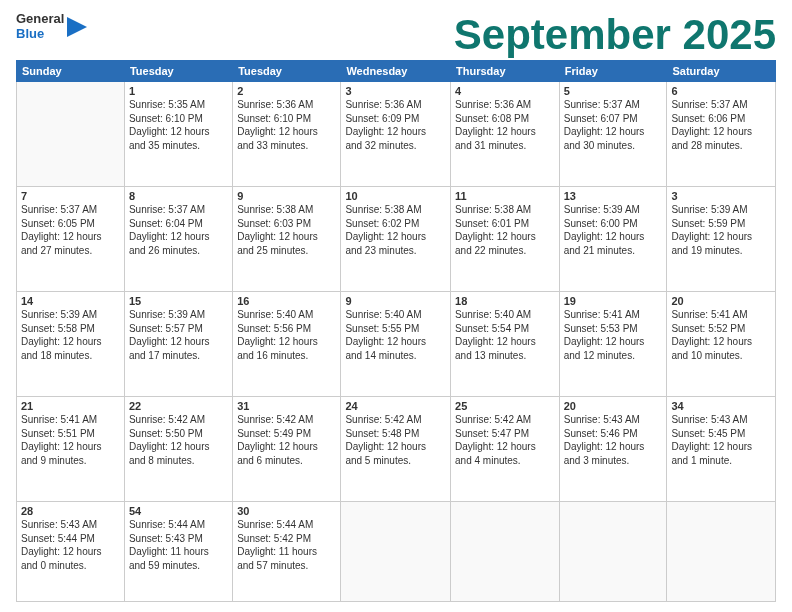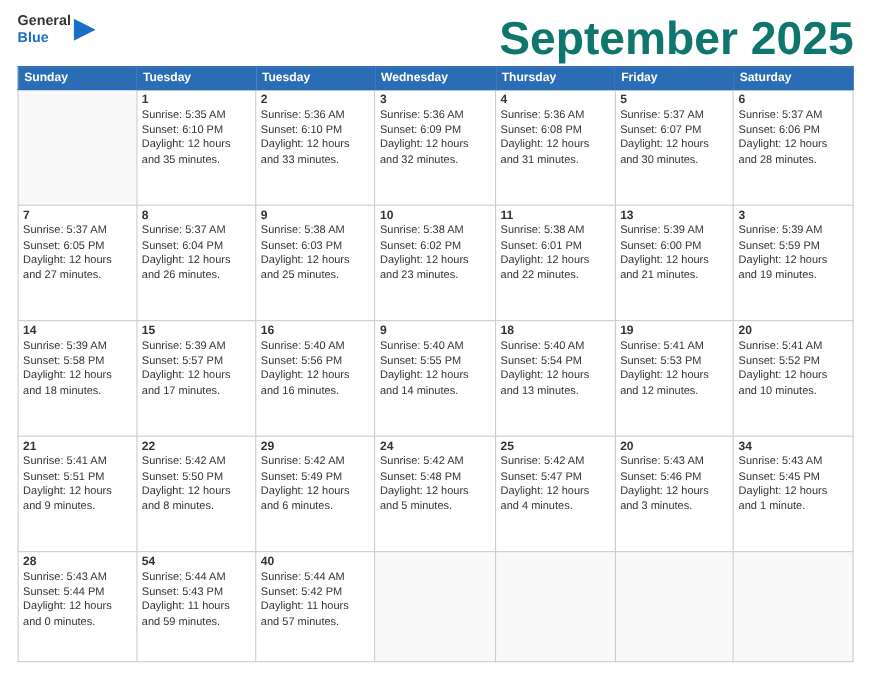--- a/index.html
+++ b/index.html
@@ -273,21 +273,21 @@
 and 9 minutes.</div>
           </td>
           <td>
             <div class="day-num">22</div>
             <div class="day-info" style="white-space: pre-line;">Sunrise: 5:42 AM
 Sunset: 5:50 PM
 Daylight: 12 hours
 and 8 minutes.</div>
           </td>
           <td>
-            <div class="day-num">29</div>
+            <div class="day-num">31</div>
             <div class="day-info" style="white-space: pre-line;">Sunrise: 5:42 AM
 Sunset: 5:49 PM
 Daylight: 12 hours
 and 6 minutes.</div>
           </td>
           <td>
             <div class="day-num">24</div>
             <div class="day-info" style="white-space: pre-line;">Sunrise: 5:42 AM
 Sunset: 5:48 PM
 Daylight: 12 hours
@@ -324,21 +324,21 @@
 and 0 minutes.</div>
           </td>
           <td>
             <div class="day-num">54</div>
             <div class="day-info" style="white-space: pre-line;">Sunrise: 5:44 AM
 Sunset: 5:43 PM
 Daylight: 11 hours
 and 59 minutes.</div>
           </td>
           <td>
-            <div class="day-num">40</div>
+            <div class="day-num">30</div>
             <div class="day-info" style="white-space: pre-line;">Sunrise: 5:44 AM
 Sunset: 5:42 PM
 Daylight: 11 hours
 and 57 minutes.</div>
           </td>
           <td class="empty-cell"></td>
           <td class="empty-cell"></td>
           <td class="empty-cell"></td>
           <td class="empty-cell"></td>
         </tr>

